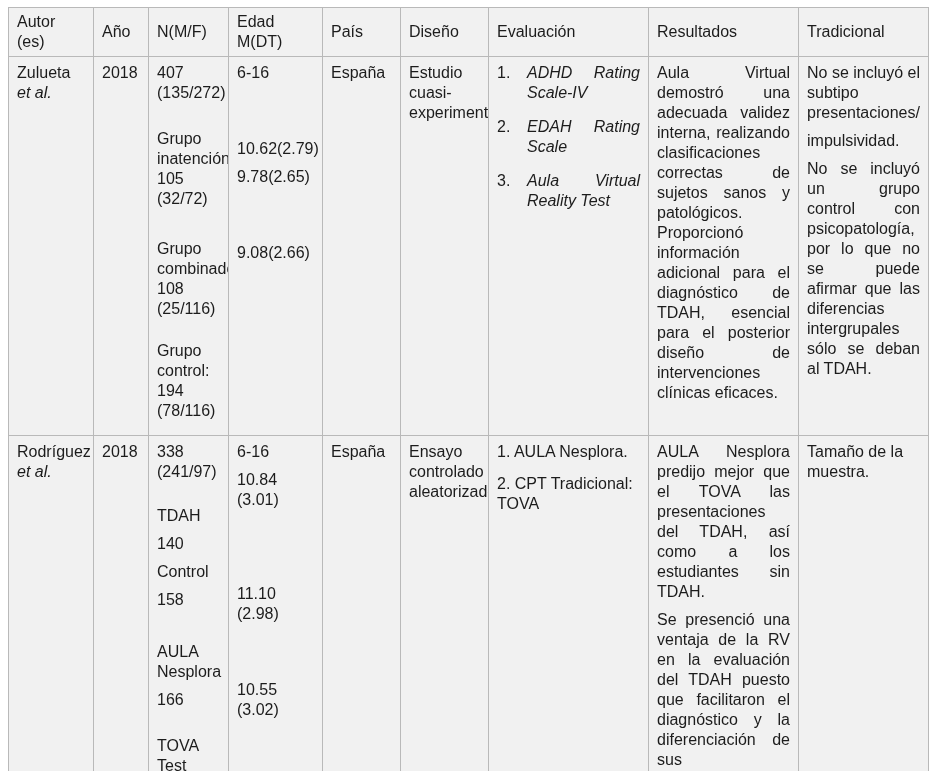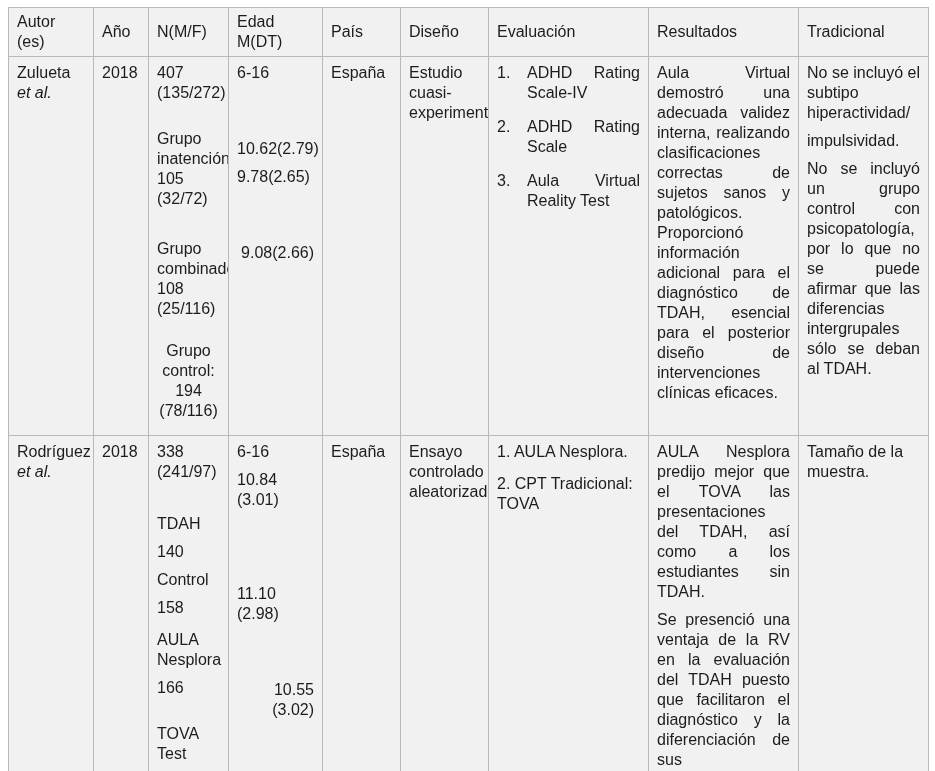--- a/index.html
+++ b/index.html
@@ -19,31 +19,31 @@
     padding: 6px 8px; text-align: left; font-weight: normal;
     overflow: hidden;
   }
   thead tr { height: 32px; }
   th { vertical-align: middle; padding-top: 4px; padding-bottom: 4px; }
   tr.row-1 { height: 366px; }
   tr.row-2 { height: 358px; }
   .para { margin: 0 0 8px 0; }
   .jt { text-align: justify; }
   .it { font-style: italic; }
-  .mt22 { margin-top: 22px; text-align: center; }
-  .mt24 { margin-top: 12px; }
+  .mt22 { margin-top: 22px; }
+  .mt24 { margin-top: 32px; }
   .mt26 { margin-top: 26px; }
-  .mt28 { margin-top: 32px; }
+  .mt28 { margin-top: 24px; }
   .mt30 { margin-top: 30px; }
-  .mt56 { margin-top: 56px; text-align: right; }
+  .mt56 { margin-top: 56px; }
   .mt90 { }
   .mt178 { margin-top: 74px; }
   .eval-item { display: flex; margin: 0 0 14px 0; }
   .eval-num { width: 30px; flex: none; }
-  .eval-text { flex: 1; text-align: justify; }
+  .eval-text { flex: 1; text-align: justify; font-style: italic; }
   .para-sp12 { margin: 0 0 12px 0; }
 </style>
 </head>
 <body>
 
 <div class="page">
   <table class="review-table">
     <colgroup>
       <col style="width:85px">
         <col style="width:55px">
@@ -95,32 +95,32 @@
         <td class="jt">
           <div class="para">Estudio cuasi-experimental</div>
         </td>
         <td>
           <div class="eval-item">
             <span class="eval-num">1.</span>
             <span class="eval-text">ADHD Rating Scale-IV</span>
           </div>
           <div class="eval-item">
             <span class="eval-num">2.</span>
-            <span class="eval-text">ADHD Rating Scale</span>
+            <span class="eval-text">EDAH Rating Scale</span>
           </div>
           <div class="eval-item">
             <span class="eval-num">3.</span>
             <span class="eval-text">Aula Virtual Reality Test</span>
           </div>
         </td>
         <td class="jt">
           <div class="para">Aula Virtual demostró una adecuada validez interna, realizando clasificaciones correctas de sujetos sanos y patológicos. Proporcionó información adicional para el diagnóstico de TDAH, esencial para el posterior diseño de intervenciones clínicas eficaces.</div>
         </td>
         <td class="jt">
-          <div class="para">No se incluyó el subtipo hiperactividad/</div>
+          <div class="para">No se incluyó el subtipo presentaciones/</div>
           <div class="para">impulsividad.</div>
           <div class="para">No se incluyó un grupo control con psicopatología, por lo que no se puede afirmar que las diferencias intergrupales sólo se deban al TDAH.</div>
         </td>
       </tr>
 
       <tr class="row-2">
         <td class="jt">
           <span>Rodríguez </span><span class="it">et al.</span>
         </td>
         <td>

